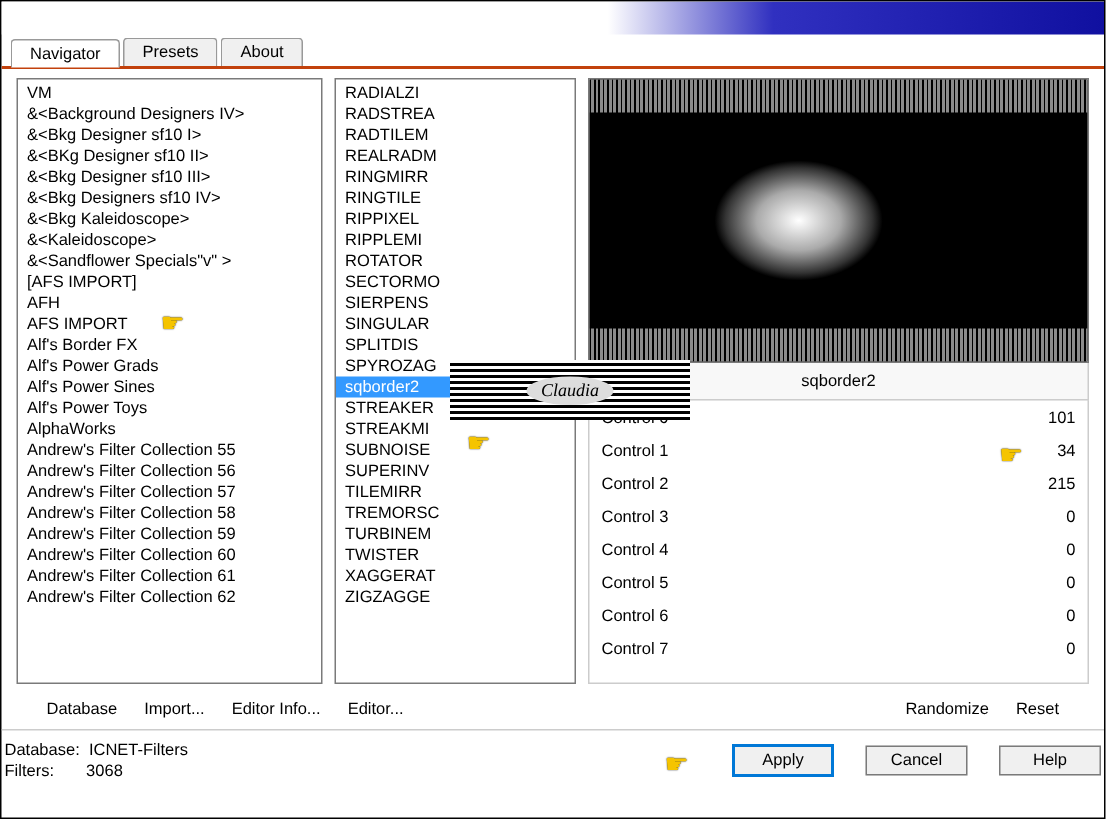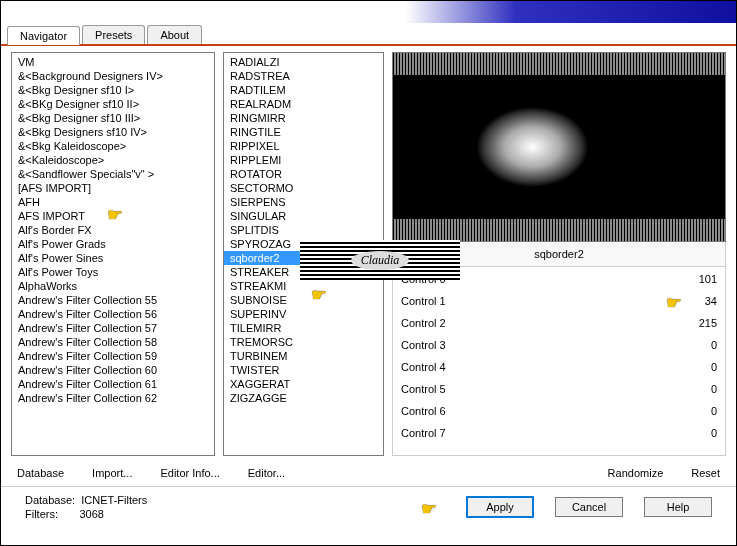--- a/index.html
+++ b/index.html
@@ -18,24 +18,24 @@
 .list div.item.sel{background:#3399ff;color:#fff}
 .right{flex:1;display:flex;flex-direction:column}
 .preview{border:1px solid #7a7a7a;height:190px;background:#fff;display:flex;align-items:center;justify-content:center;position:relative;overflow:hidden}
 .preview-img{width:100%;height:100%;background:radial-gradient(ellipse 70px 50px at 42% 50%,#fff 0%,#aaa 40%,#333 70%,#000 80%),radial-gradient(ellipse 70px 50px at 68% 50%,#fff 0%,#aaa 40%,#333 70%,#000 80%),#111}
 .filter-name{text-align:center;padding:6px 0;border:1px solid #ccc;border-top:none;background:#f8f8f8}
 .controls{flex:1;border:1px solid #ccc;border-top:none;padding:4px 8px;overflow-y:auto}
 .ctrl{display:flex;align-items:flex-start;padding:2px 0;position:relative}
 .ctrl-label{width:58px}
 .ctrl-slider{flex:1;height:18px;position:relative;background:transparent}
 .ctrl-val{width:34px;text-align:right}
-.btnrow{display:flex;padding:4px 8px;gap:12px}
+.btnrow{display:flex;padding:4px 22px;gap:2px}
 .btnrow .btn{padding:3px 8px;cursor:pointer}
 .btnrow .spacer{flex:1}
-.footer{display:flex;align-items:center;padding:6px 24px;border-top:1px solid #ccc}
+.footer{display:flex;align-items:center;padding:6px 2px;border-top:1px solid #ccc}
 .footer-info{flex:1;line-height:14px}
 .win-btn{min-width:68px;padding:3px 4px;border:1px solid #7a7a7a;background:#f0f0f0;cursor:pointer;text-align:center;margin-left:21px}
 .win-btn.primary{border:2px solid #0078d7}
 .pointer{position:absolute;width:22px;height:18px;font-size:18px;pointer-events:none;z-index:50;color:#f5c400;text-shadow:0 0 1px #000}
 .halftone{position:absolute;left:0;right:0;top:0;height:22px;background:repeating-linear-gradient(90deg,#000 0 1px,#fff 1px 3px);opacity:.55}
 .halftone.b{top:auto;bottom:0}
 .logo{position:absolute;left:-92px;top:188px;width:160px;height:40px;background:repeating-linear-gradient(0deg,#000 0 2px,#fff 2px 4px);z-index:60;display:flex;align-items:center;justify-content:center}
 .logo span{background:#ddd;border-radius:50%;padding:2px 10px;font-style:italic;font-family:cursive;font-size:12px}
 ::-webkit-scrollbar{width:16px}
 ::-webkit-scrollbar-track{background:#f0f0f0;border:1px solid #ccc}

